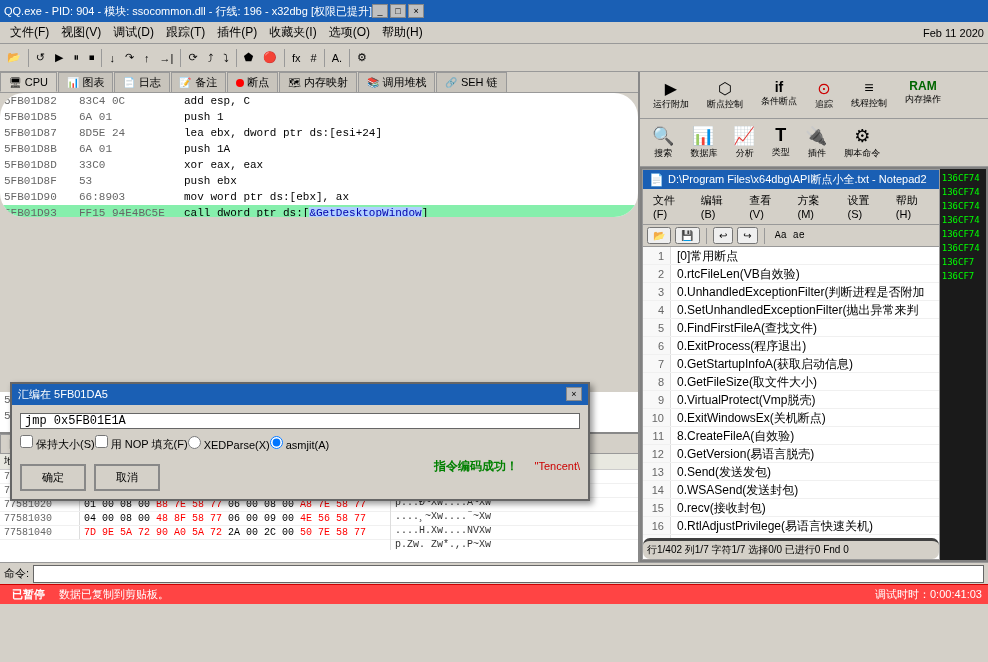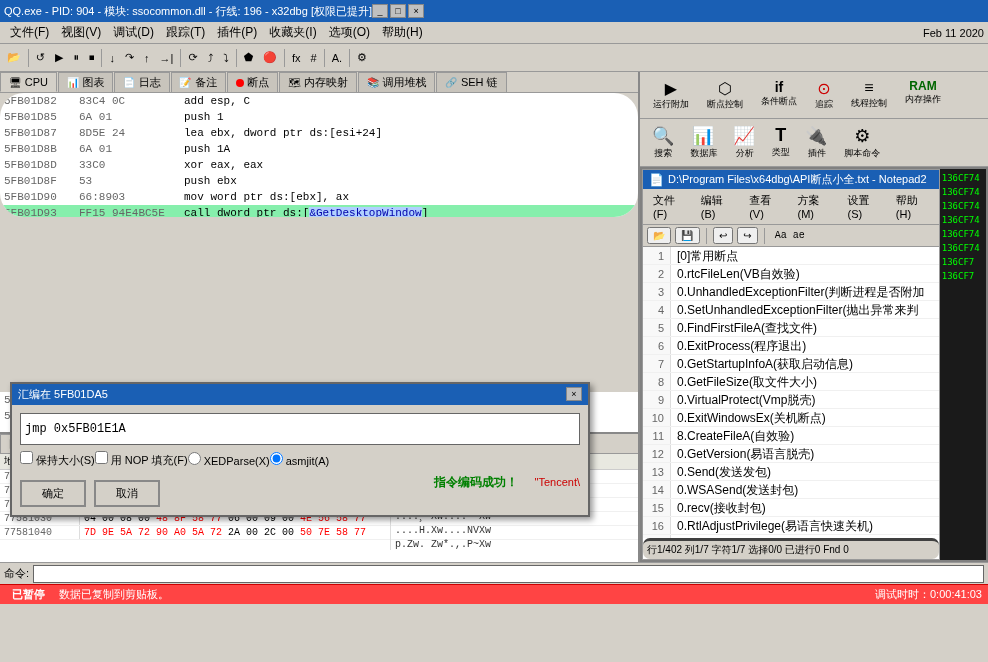--- a/index.html
+++ b/index.html
@@ -30,21 +30,21 @@
     .code-area { flex: 1; background: white; overflow: hidden; font-family: 'Courier New', monospace; font-size: 11px; border-radius: 24px; }
     .code-row { display: flex; height: 16px; line-height: 16px; }
     .code-addr { width: 75px; padding: 0 4px; color: #666; flex-shrink: 0; }
     .code-bytes { width: 105px; padding: 0 4px; color: #666; flex-shrink: 0; }
     .code-instr { flex: 1; padding: 0 4px; }
     
     
     .dialog-overlay { position: absolute; top: 310px; left: 10px; width: 580px; background: #d4d0c8; border: 2px solid #666; box-shadow: 3px 3px 6px rgba(0,0,0,0.4); z-index: 100; }
     .dialog-title { background: #1a5fb4; color: white; padding: 3px 6px; font-family: Arial, sans-serif; font-size: 11px; display: flex; justify-content: space-between; }
     .dialog-body { padding: 8px; }
-    .dialog-input { width: 100%; height: 32px; border: 1px solid #666; background: white; font-family: 'Courier New'; font-size: 12px; padding: 2px 4px; }
+    .dialog-input { width: 100%; height: 16px; border: 1px solid #666; background: white; font-family: 'Courier New'; font-size: 12px; padding: 2px 4px; }
     .dialog-options { display: flex; align-items: center; margin: 6px 0; font-family: Arial, sans-serif; font-size: 11px; }
     .dialog-buttons { display: flex; gap: 8px; justify-content: flex-end; margin-top: 6px; }
     .dialog-btn { padding: 4px 20px; background: #d4d0c8; border: 2px solid #888; cursor: pointer; font-family: Arial, sans-serif; font-size: 11px; }
     
     
     .code-area2 { background: white; overflow: hidden; font-family: 'Courier New', monospace; font-size: 11px; }
     
     
     .bottom-panel { background: #d4d0c8; border-top: 2px solid #888; height: 120px; display: flex; flex-direction: column; }
     .bottom-tabs { display: flex; border-bottom: 1px solid #999; }

